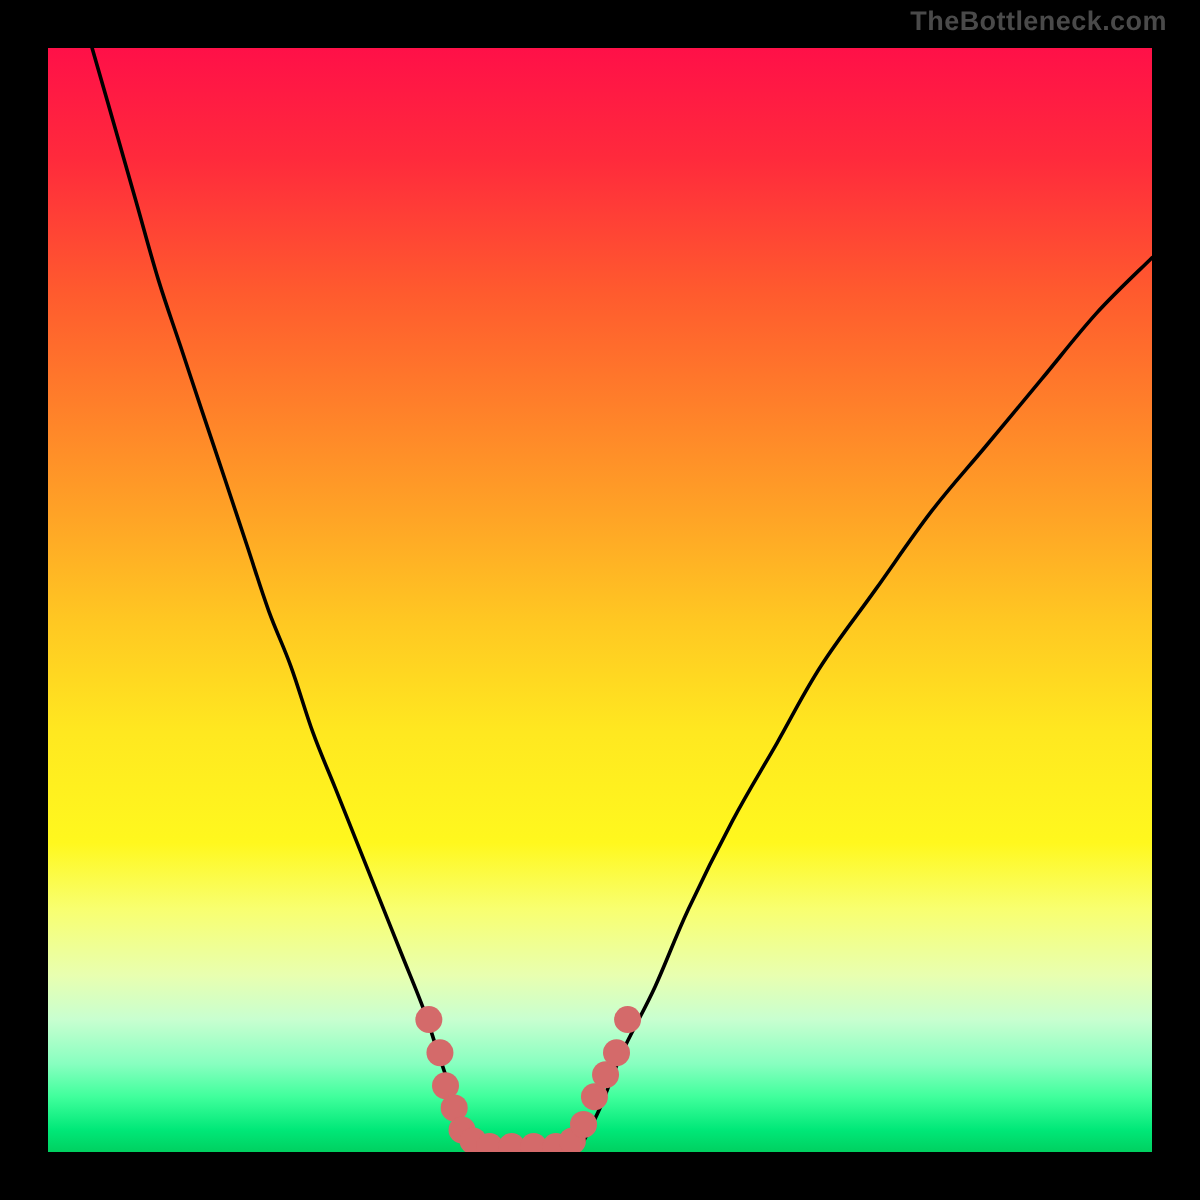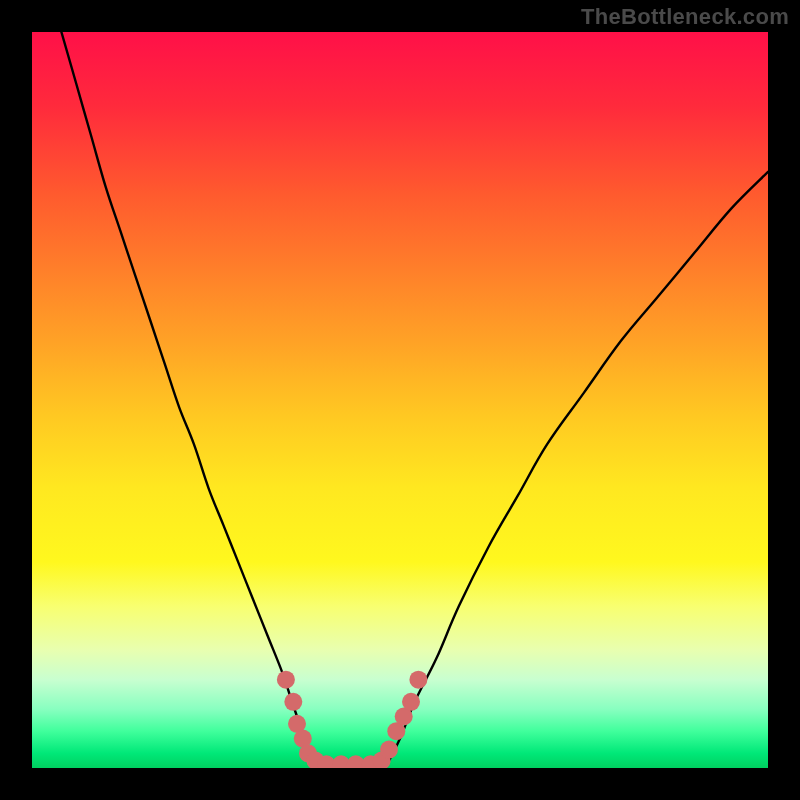--- a/index.html
+++ b/index.html
@@ -13,23 +13,23 @@
   }
   .frame {
     position: relative;
     width: 800px;
     height: 800px;
     background: #000;
   }
   .watermark {
     position: absolute;
     top: 4px;
-    right: 11px;
+    right: 22px;
     color: #4a4a4a;
-    font-size: 22px;
+    font-size: 18px;
     font-weight: 600;
     letter-spacing: 0.3px;
     z-index: 20;
   }
   .plot {
     position: absolute;
     left: 32px;
     top: 32px;
     width: 736px;
     height: 736px;

